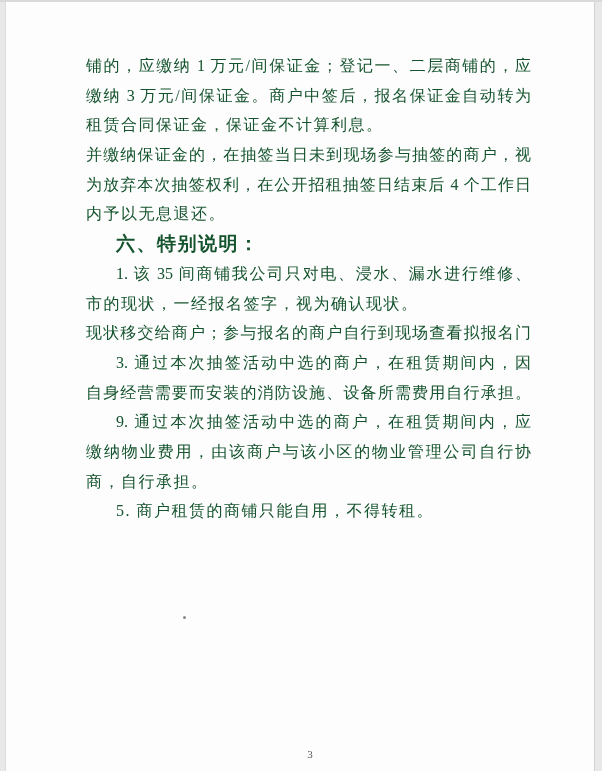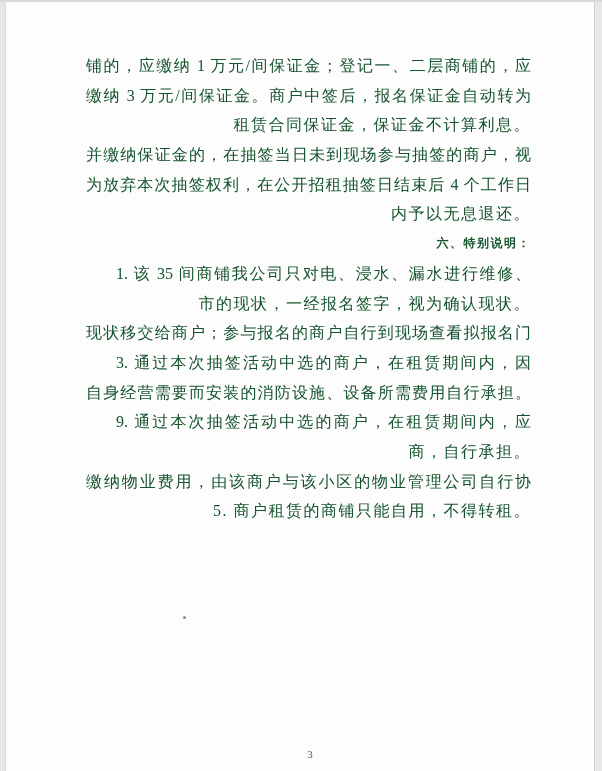--- a/index.html
+++ b/index.html
@@ -25,34 +25,33 @@
   .content{
     position:absolute;left:80px;top:49px;width:445px;
     color:#14532d;
   }
   .line{
     font-size:16px;
     height:29.7px;
     line-height:29.7px;
     letter-spacing:1.5px;
     overflow:hidden;
-    text-align:right;
   }
   .line.j{
     letter-spacing:normal;
     text-align:justify;
     text-align-last:justify;
     text-justify:inter-character;
   }
   .line.ind{ text-indent:30px; }
   .para.bold .line{ font-weight:bold; }
   .para.heading .line{
     font-weight:bold;
     font-family:"Liberation Sans","DejaVu Sans",sans-serif;
-    font-size:12px;
+    font-size:19px;
   }
   .page-num{
     position:absolute;left:292px;top:745px;width:24px;
     text-align:center;
     font-size:11px;line-height:14px;
     color:#555;
     font-family:"Liberation Serif","DejaVu Serif",serif;
   }
   .speckle{
     position:absolute;left:177px;top:614px;width:3px;height:3px;
@@ -83,22 +82,22 @@
         <div class="line j ind">1.  该 35 间商铺我公司只对电、浸水、漏水进行维修、</div>
         <div class="line">市的现状，一经报名签字，视为确认现状。</div>
         <div class="line j">现状移交给商户；参与报名的商户自行到现场查看拟报名门</div>
       </div>
       <div class="para">
         <div class="line j ind">3.  通过本次抽签活动中选的商户，在租赁期间内，因</div>
         <div class="line j">自身经营需要而安装的消防设施、设备所需费用自行承担。</div>
       </div>
       <div class="para">
         <div class="line j ind">9.  通过本次抽签活动中选的商户，在租赁期间内，应</div>
+        <div class="line j">缴纳物业费用，由该商户与该小区的物业管理公司自行协</div>
         <div class="line">商，自行承担。</div>
-        <div class="line j">缴纳物业费用，由该商户与该小区的物业管理公司自行协</div>
       </div>
       <div class="para">
         <div class="line ind">5.  商户租赁的商铺只能自用，不得转租。</div>
       </div>
     </div>
   <div class="speckle"></div>
   <div class="page-num">3</div>
 </div>
 
 </body></html>

